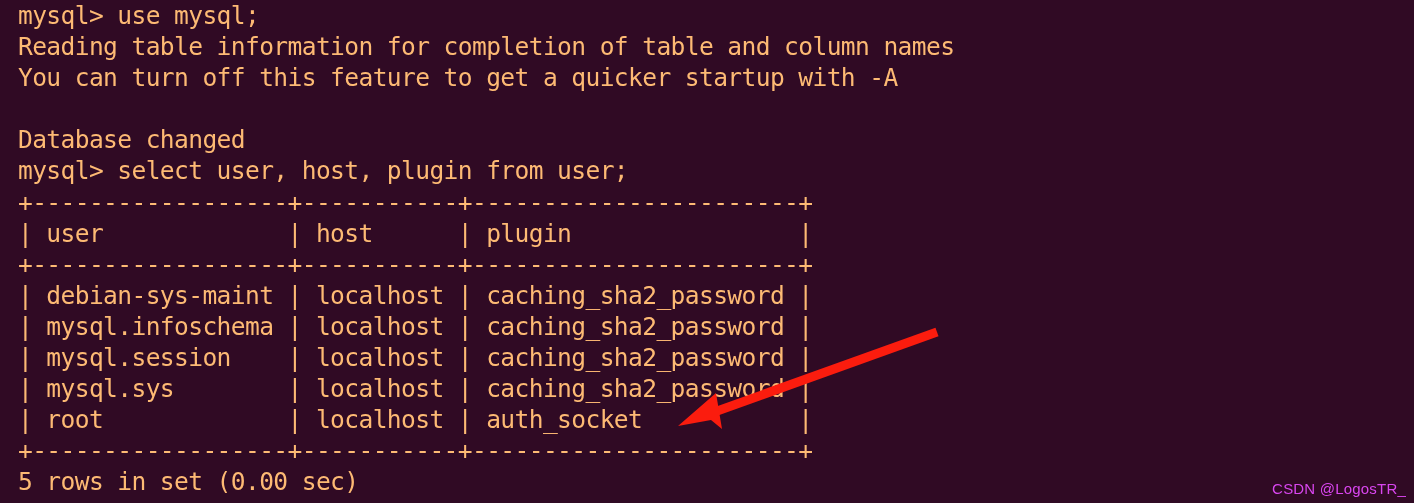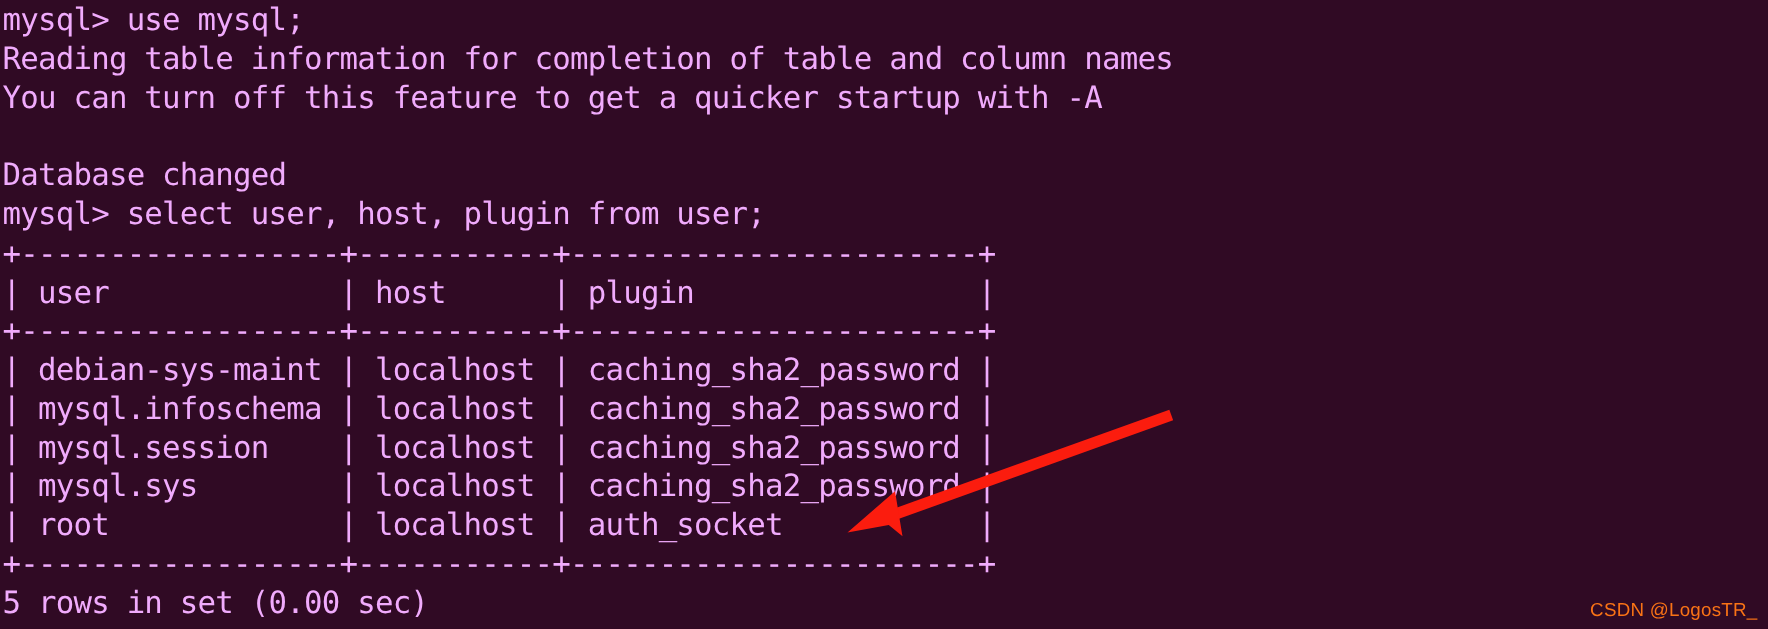--- a/index.html
+++ b/index.html
@@ -11,29 +11,29 @@
   #terminal {
     position: relative;
     width: 1414px;
     height: 503px;
     background: #300a24;
     overflow: hidden;
     font-family: "DejaVu Sans Mono", "Liberation Mono", monospace;
   }
   #term-lines {
     position: absolute;
-    left: 2px;
+    left: 18px;
     top: 0px;
     margin: 0;
     padding: 0;
     font-family: "DejaVu Sans Mono", "Liberation Mono", monospace;
     font-size: 24.6px;
     line-height: 31.1px;
     letter-spacing: -0.62px;
-    color: #f0abfc;
+    color: #fdba74;
     white-space: pre;
     font-weight: 400;
     -webkit-font-smoothing: antialiased;
   }
   .term-line {
     display: block;
     height: 31.1px;
     white-space: pre;
   }
   #annotation-arrow {
@@ -43,21 +43,21 @@
     width: 1414px;
     height: 503px;
     pointer-events: none;
   }
   #watermark {
     position: absolute;
     right: 8px;
     bottom: 6px;
     font-family: "Liberation Sans", sans-serif;
     font-size: 15px;
-    color: #f97316;
+    color: #d946ef;
     letter-spacing: 0.2px;
     white-space: pre;
   }
 </style>
 </head>
 <body>
 
 <div id="terminal">
 
   <pre id="term-lines"><span class="term-line">mysql&gt; use mysql;</span><span class="term-line">Reading table information for completion of table and column names</span><span class="term-line">You can turn off this feature to get a quicker startup with -A</span><span class="term-line"></span><span class="term-line">Database changed</span><span class="term-line">mysql&gt; select user, host, plugin from user;</span><span class="term-line">+------------------+-----------+-----------------------+</span><span class="term-line">| user             | host      | plugin                |</span><span class="term-line">+------------------+-----------+-----------------------+</span><span class="term-line">| debian-sys-maint | localhost | caching_sha2_password |</span><span class="term-line">| mysql.infoschema | localhost | caching_sha2_password |</span><span class="term-line">| mysql.session    | localhost | caching_sha2_password |</span><span class="term-line">| mysql.sys        | localhost | caching_sha2_password |</span><span class="term-line">| root             | localhost | auth_socket           |</span><span class="term-line">+------------------+-----------+-----------------------+</span><span class="term-line">5 rows in set (0.00 sec)</span></pre>

